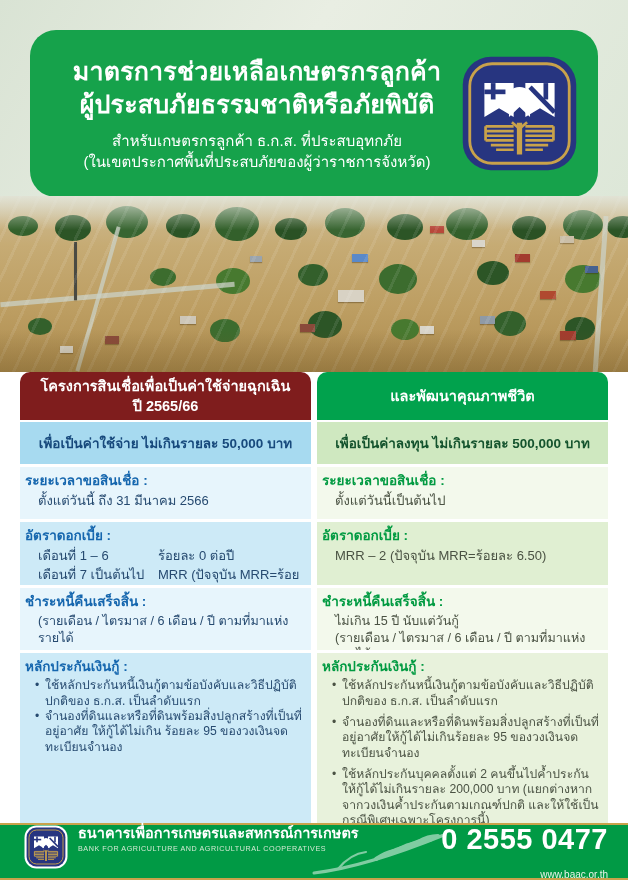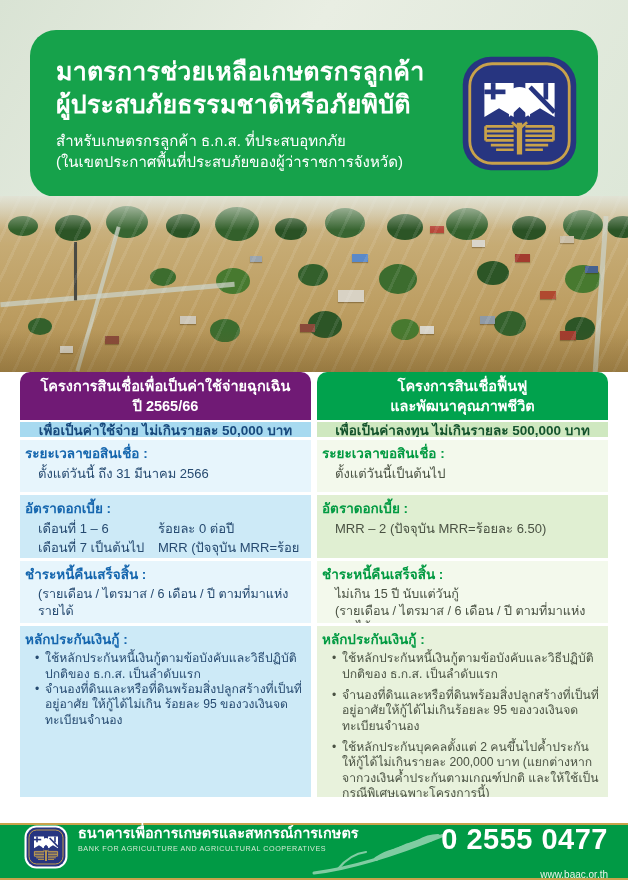--- a/index.html
+++ b/index.html
@@ -8,21 +8,21 @@
     background:#ffffff;
     font-family:"Liberation Sans","DejaVu Sans",sans-serif;
   }
   
   .topzone{position:absolute;left:0;top:0;width:628px;height:196px;
     background:linear-gradient(120deg,#d9e3d4 0%,#e9eee3 45%,#dde7d8 100%);}
   
   .hero{position:absolute;left:30px;top:30px;width:568px;height:167px;
     background:#16a24b;border-radius:26px;box-sizing:border-box;
     display:flex;align-items:center;padding:0 20px 0 26px;}
-  .hero-text{width:402px;color:#fff;text-align:left}
+  .hero-text{width:402px;color:#fff;text-align:center}
   .hero-title{font-size:25px;font-weight:bold;line-height:1.32;letter-spacing:.2px}
   .hero-sub{font-size:15px;line-height:1.4;margin-top:9px}
   .hero-logo{margin-left:auto;flex:0 0 auto}
   
   .photo{position:absolute;left:0;top:196px;width:628px;height:176px;overflow:hidden;
     background:linear-gradient(180deg,#cfbd95 0%,#c6ab74 28%,#bc9d61 66%,#ad8c4f 100%);}
   .ph-haze{position:absolute;left:0;top:0;width:100%;height:34px;
     background:linear-gradient(180deg,rgba(228,233,224,.85),rgba(228,233,224,0));}
   .ph-tex{position:absolute;inset:0;
     background:repeating-linear-gradient(115deg,rgba(255,255,255,.09) 0 3px,rgba(0,0,0,0) 3px 17px);}
@@ -42,24 +42,24 @@
     470px -3px 0 4px #33602b,540px 2px 0 3px #2c5526;}
   .house{position:absolute;box-shadow:0 1px 1px rgba(60,40,10,.35)}
   .road{position:absolute;background:#cbd1c7;opacity:.75}
   
   .col{position:absolute;top:372px;width:291px}
   .colL{left:20px}
   .colR{left:317px}
   .col-head{height:48px;border-radius:10px 10px 0 0;color:#fff;
     display:flex;flex-direction:column;justify-content:center;text-align:center;
     font-weight:bold;font-size:14.5px;line-height:1.4;overflow:hidden}
-  .colL .col-head{background:#701a75}
+  .colL .col-head{background:#7f1d1d}
   .colR .col-head{background:#01a24d}
   .band{margin-top:3px;box-sizing:border-box;overflow:hidden;padding:5px 5px}
-  .b-purpose{height:15px;margin-top:2px;display:flex;align-items:center;justify-content:center;
+  .b-purpose{height:42px;margin-top:2px;display:flex;align-items:center;justify-content:center;
     font-weight:bold;font-size:13.5px;padding:0 6px;text-align:center}
   .b-period{height:52px}
   .b-interest{height:63px}
   .b-repay{height:62px}
   .b-collateral{height:171px}
   .colL .b-purpose{background:#a7daf0;color:#17497c}
   .colL .b-period,.colL .b-repay{background:#e7f5fc}
   .colL .b-interest,.colL .b-collateral{background:#cdeaf7}
   .colL{color:#264a70}
   .colR .b-purpose{background:#cfe8c0;color:#14532d}
@@ -198,21 +198,20 @@
     <div class="sec-label">หลักประกันเงินกู้ :</div>
     <ul class="bullets">
         <li>ใช้หลักประกันหนี้เงินกู้ตามข้อบังคับและวิธีปฏิบัติปกติของ ธ.ก.ส. เป็นลำดับแรก</li>
         <li>จำนองที่ดินและหรือที่ดินพร้อมสิ่งปลูกสร้างที่เป็นที่อยู่อาศัย ให้กู้ได้ไม่เกิน ร้อยละ 95 ของวงเงินจดทะเบียนจำนอง</li>
       </ul>
   </div>
 </div>
 
 <div class="col colR">
   <div class="col-head">
-    <div>โครงการสินเชื่อฟื้นฟู</div>
     <div>และพัฒนาคุณภาพชีวิต</div>
   </div>
   <div class="band b-purpose">เพื่อเป็นค่าลงทุน ไม่เกินรายละ 500,000 บาท</div>
   <div class="band b-period">
     <div class="sec-label">ระยะเวลาขอสินเชื่อ :</div>
     <div class="ind">ตั้งแต่วันนี้เป็นต้นไป</div>
   </div>
   <div class="band b-interest">
     <div class="sec-label">อัตราดอกเบี้ย :</div>
     <div class="ind">MRR – 2 (ปัจจุบัน MRR=ร้อยละ 6.50)</div>

